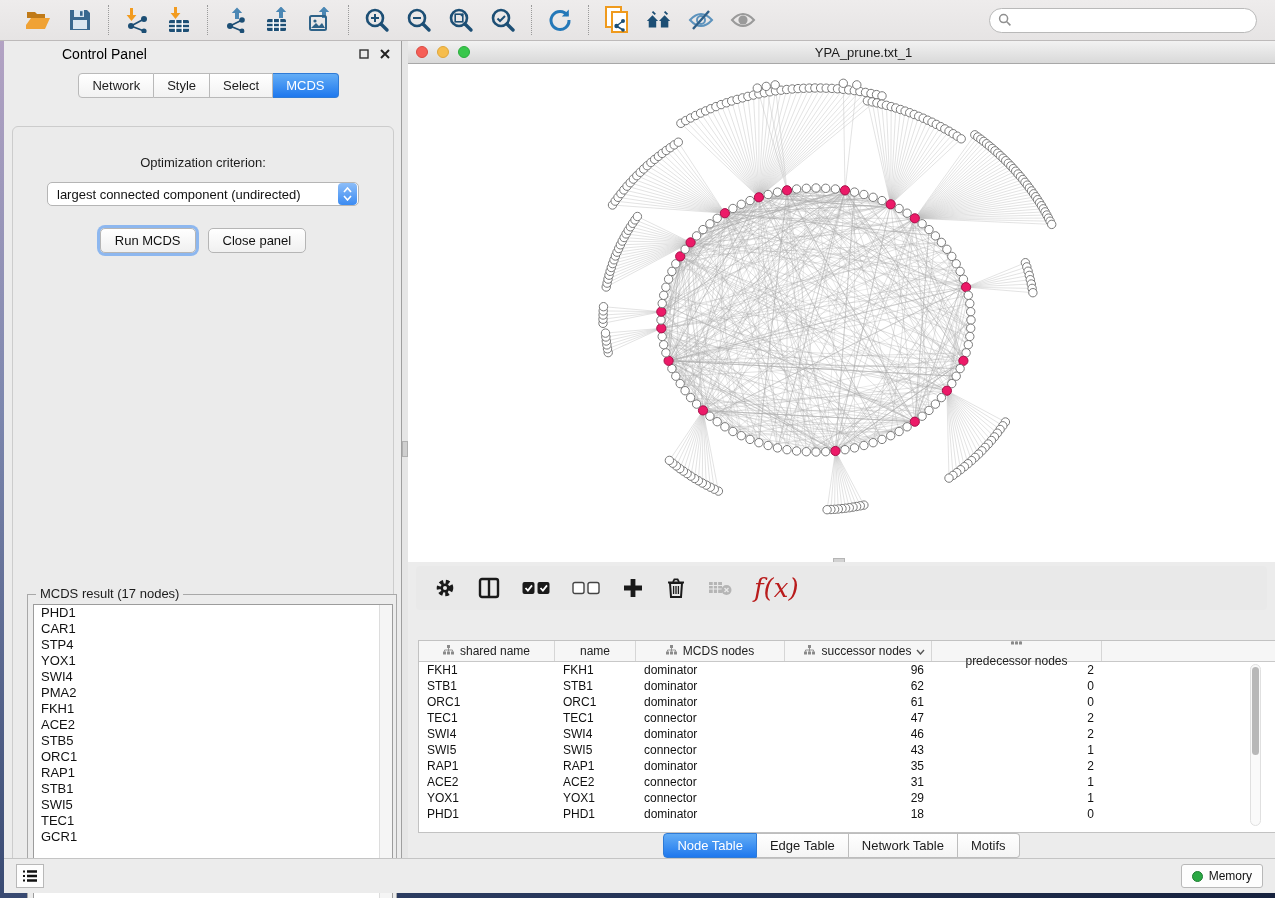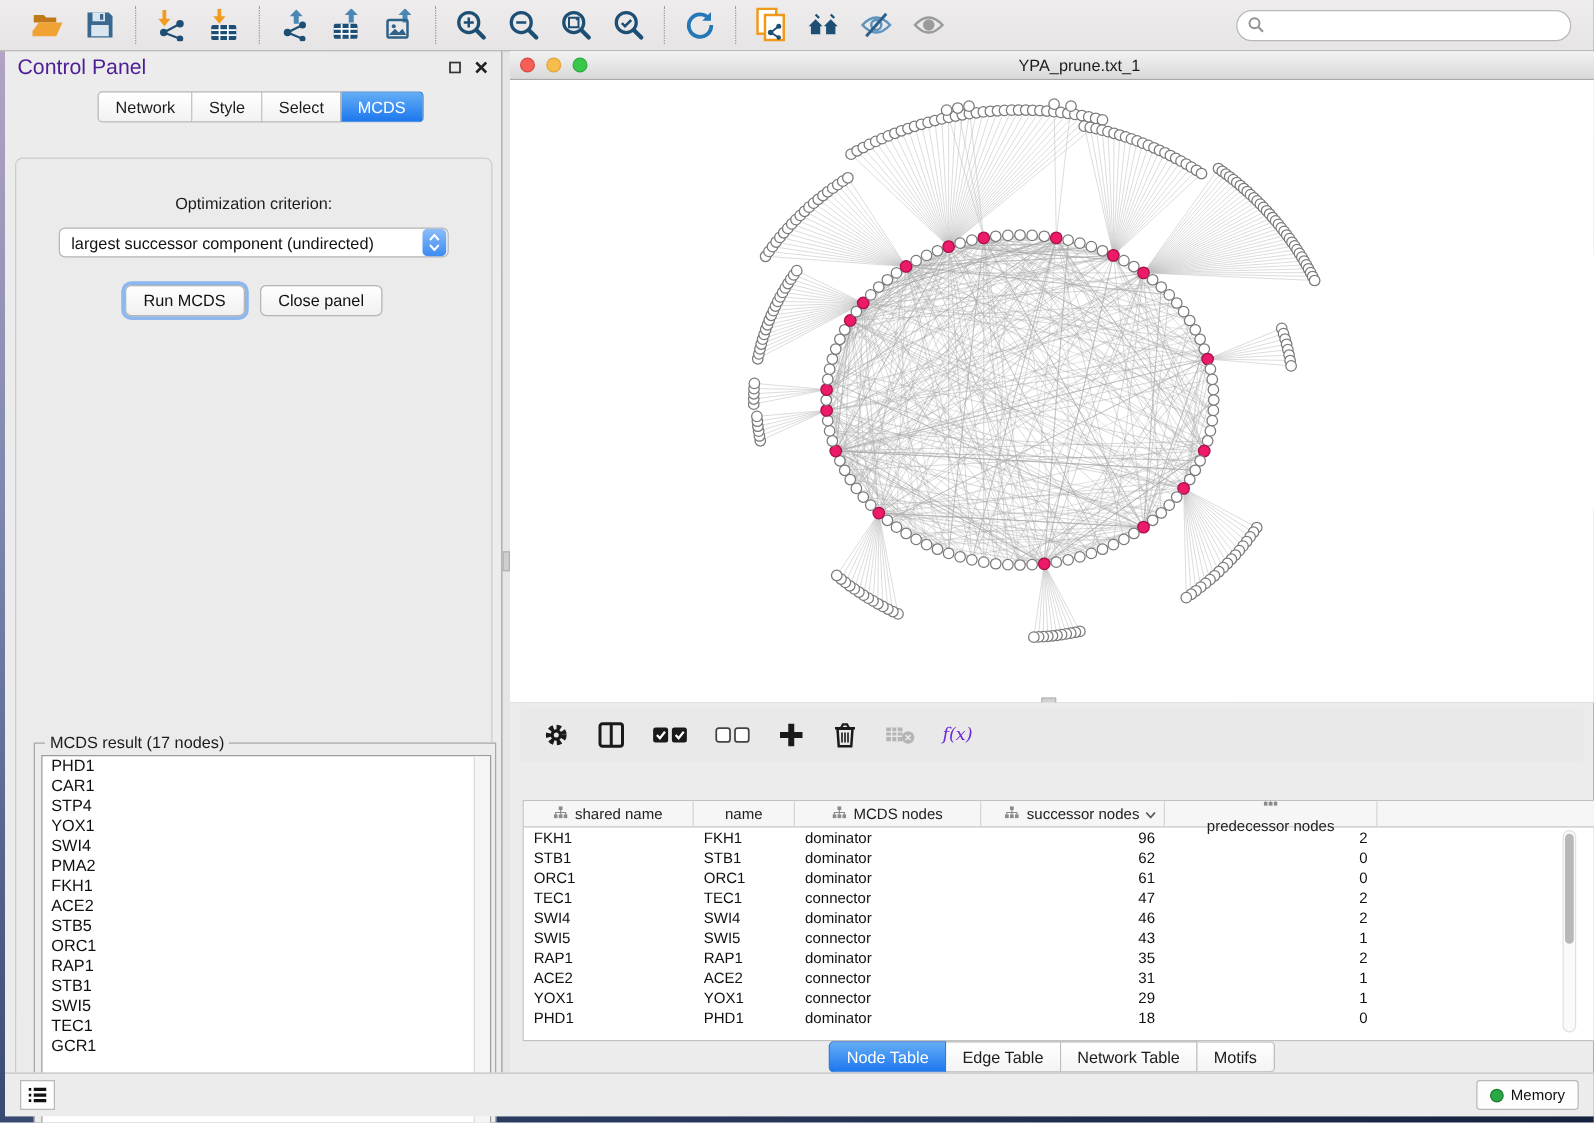--- a/index.html
+++ b/index.html
@@ -21,21 +21,21 @@
   #search-box input { border:none; outline:none; flex:1; font-size:12px; background:transparent; }
 
   
   #left-strip { position:absolute; left:0; top:41px; width:4px; height:852px; }
   #bottom-strip { position:absolute; left:0; top:893px; width:1275px; height:5px; }
 
   
   #control-panel { position:absolute; left:4px; top:41px; width:398px; height:852px;
     background:#ececec; border-right:1px solid #9f9f9f; }
   .panel-titlebar { height:26px; display:flex; align-items:center; padding:0 10px; }
-  .panel-title { font-size:17px; color:#4c1d95; }
+  .panel-title { font-size:14px; color:#000000;margin-left:48px; }
   .win-mini { margin-left:auto; display:flex; gap:9px; align-items:center; }
   .mini-ic { width:12px; height:12px; display:flex; align-items:center; justify-content:center; }
 
   #cp-tabs { display:flex; justify-content:center; margin-top:6px; position:relative; z-index:2;padding-left:12px; }
   .cp-tab { font-size:13px; padding:4px 13px; background:linear-gradient(#ffffff,#f2f2f2);
     border:1px solid #b9b9b9; border-left-width:0; color:#1c1c1c; }
   .cp-tab:first-child { border-left-width:1px; border-radius:4px 0 0 4px; }
   .cp-tab:last-child { border-radius:0 4px 4px 0; }
   .cp-tab.active { background:linear-gradient(#63adf6,#1e78ee); color:#fff; border-color:#2f7bd6; }
 
@@ -78,21 +78,21 @@
 
   
   #h-grip { position:absolute; left:833px; top:558px; width:12px; height:7px;
     background:#d2d2d2; border:1px solid #b5b5b5; }
 
   
   #table-panel { position:absolute; left:408px; top:562px; width:867px; height:331px; background:#ececec; }
   #tp-toolbar { margin:4px 8px 0 8px; height:44px; background:#e9e9e9; border-radius:4px;
     display:flex; align-items:center; gap:22px; padding:0 18px; }
   .tp-ic { height:24px; display:flex; align-items:center; justify-content:center; }
-  #fx-label { font-size:14px; font-style:italic; color:#6d28d9; font-family:"DejaVu Serif",serif; }
+  #fx-label { font-size:26px; font-style:italic; color:#b91c1c; font-family:"DejaVu Serif",serif; }
 
   #node-table { position:absolute; left:10px; top:78px; width:928px; height:193px;
     background:#fff; border:1px solid #c2c2c2; overflow:hidden; }
   #t-header { display:flex; height:21px; background:#f6f6f6; border-bottom:1px solid #c8c8c8; }
   .th { display:flex; align-items:center; justify-content:center; gap:6px;
     border-right:1px solid #d6d6d6; font-size:12px; color:#222; position:relative; }
   .th .sort-v { position:absolute; right:6px; }
   .t-row { display:flex; height:16px; }
   .td { font-size:12px; color:#111; line-height:16px; padding:0 8px; white-space:nowrap; overflow:hidden; }
   .td.num { text-align:right; }
@@ -298,21 +298,21 @@
       <span class="cp-tab">Network</span>
       <span class="cp-tab">Style</span>
       <span class="cp-tab">Select</span>
       <span class="cp-tab active">MCDS</span>
     </div>
 
   <div id="cp-pane">
     <div id="opt-label">Optimization criterion:</div>
 
     <div id="opt-select">
-      <span class="sel-text">largest successor component (undirected)</span>
+      <span class="sel-text">largest connected component (undirected)</span>
       <span class="sel-step">
         <svg width="9" height="6" viewBox="0 0 9 6">
             <path d="M1 5l3.5-4L8 5" fill="none" stroke="#fff" stroke-width="1.6"></path>
           </svg>
         <svg width="9" height="6" viewBox="0 0 9 6">
             <path d="M1 1l3.5 4L8 1" fill="none" stroke="#fff" stroke-width="1.6"></path>
           </svg>
       </span>
     </div>
 

